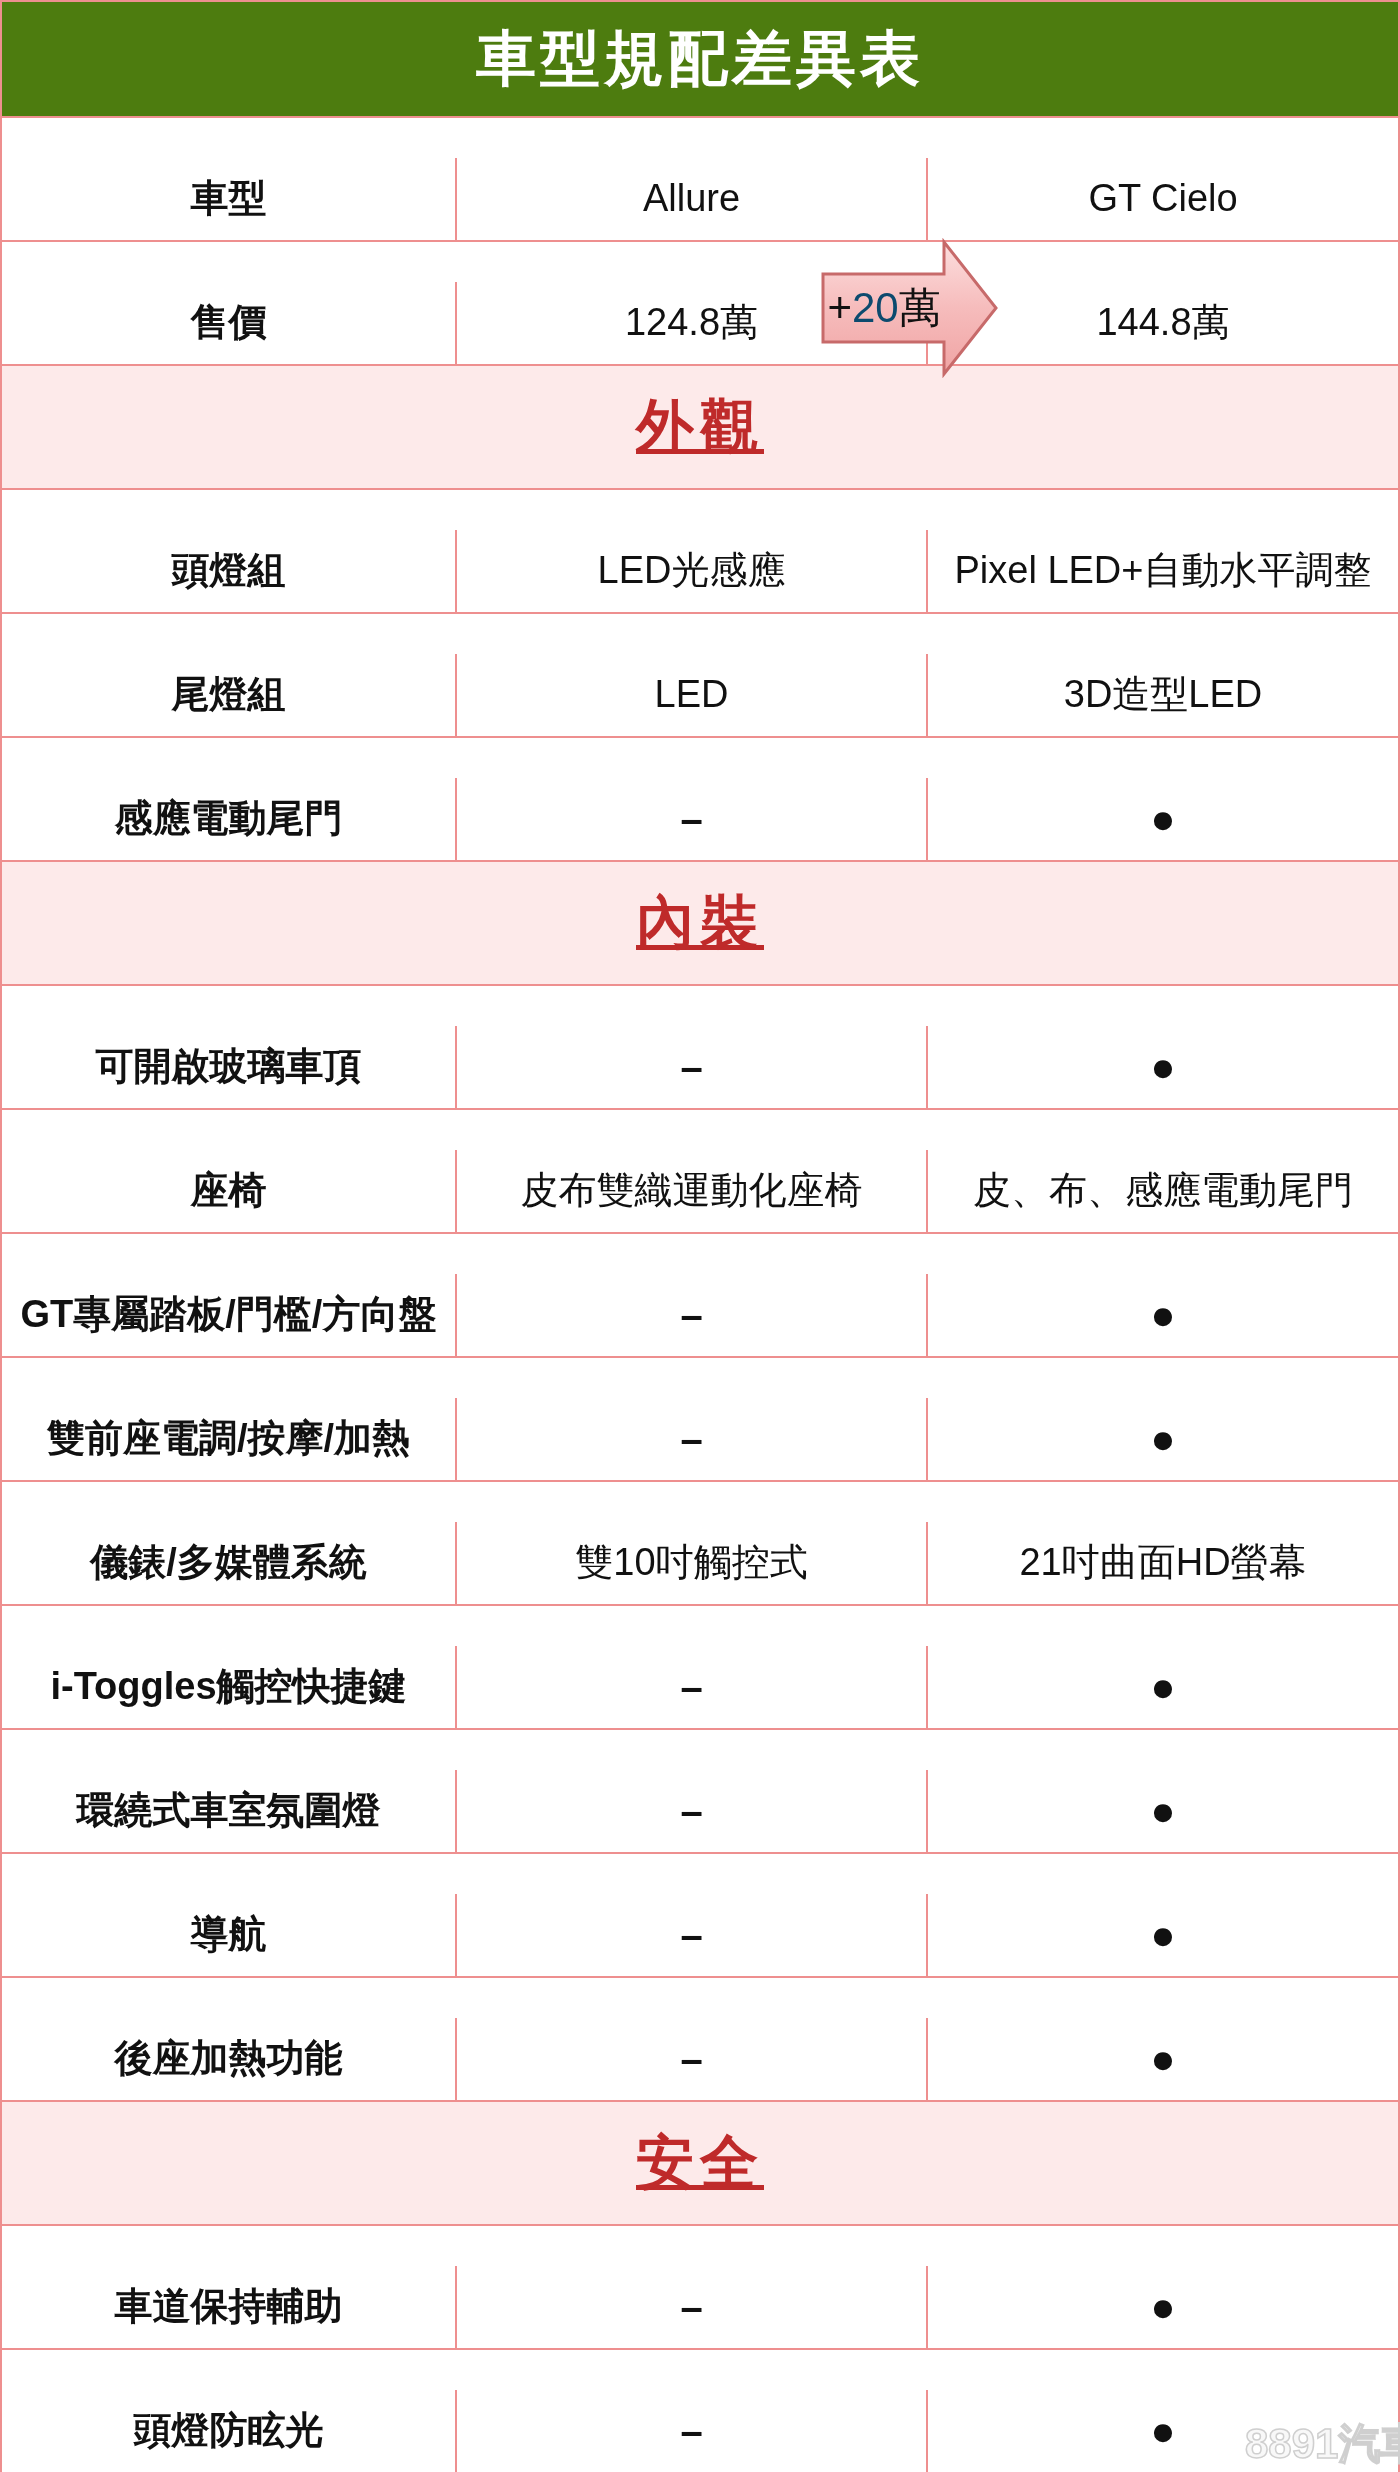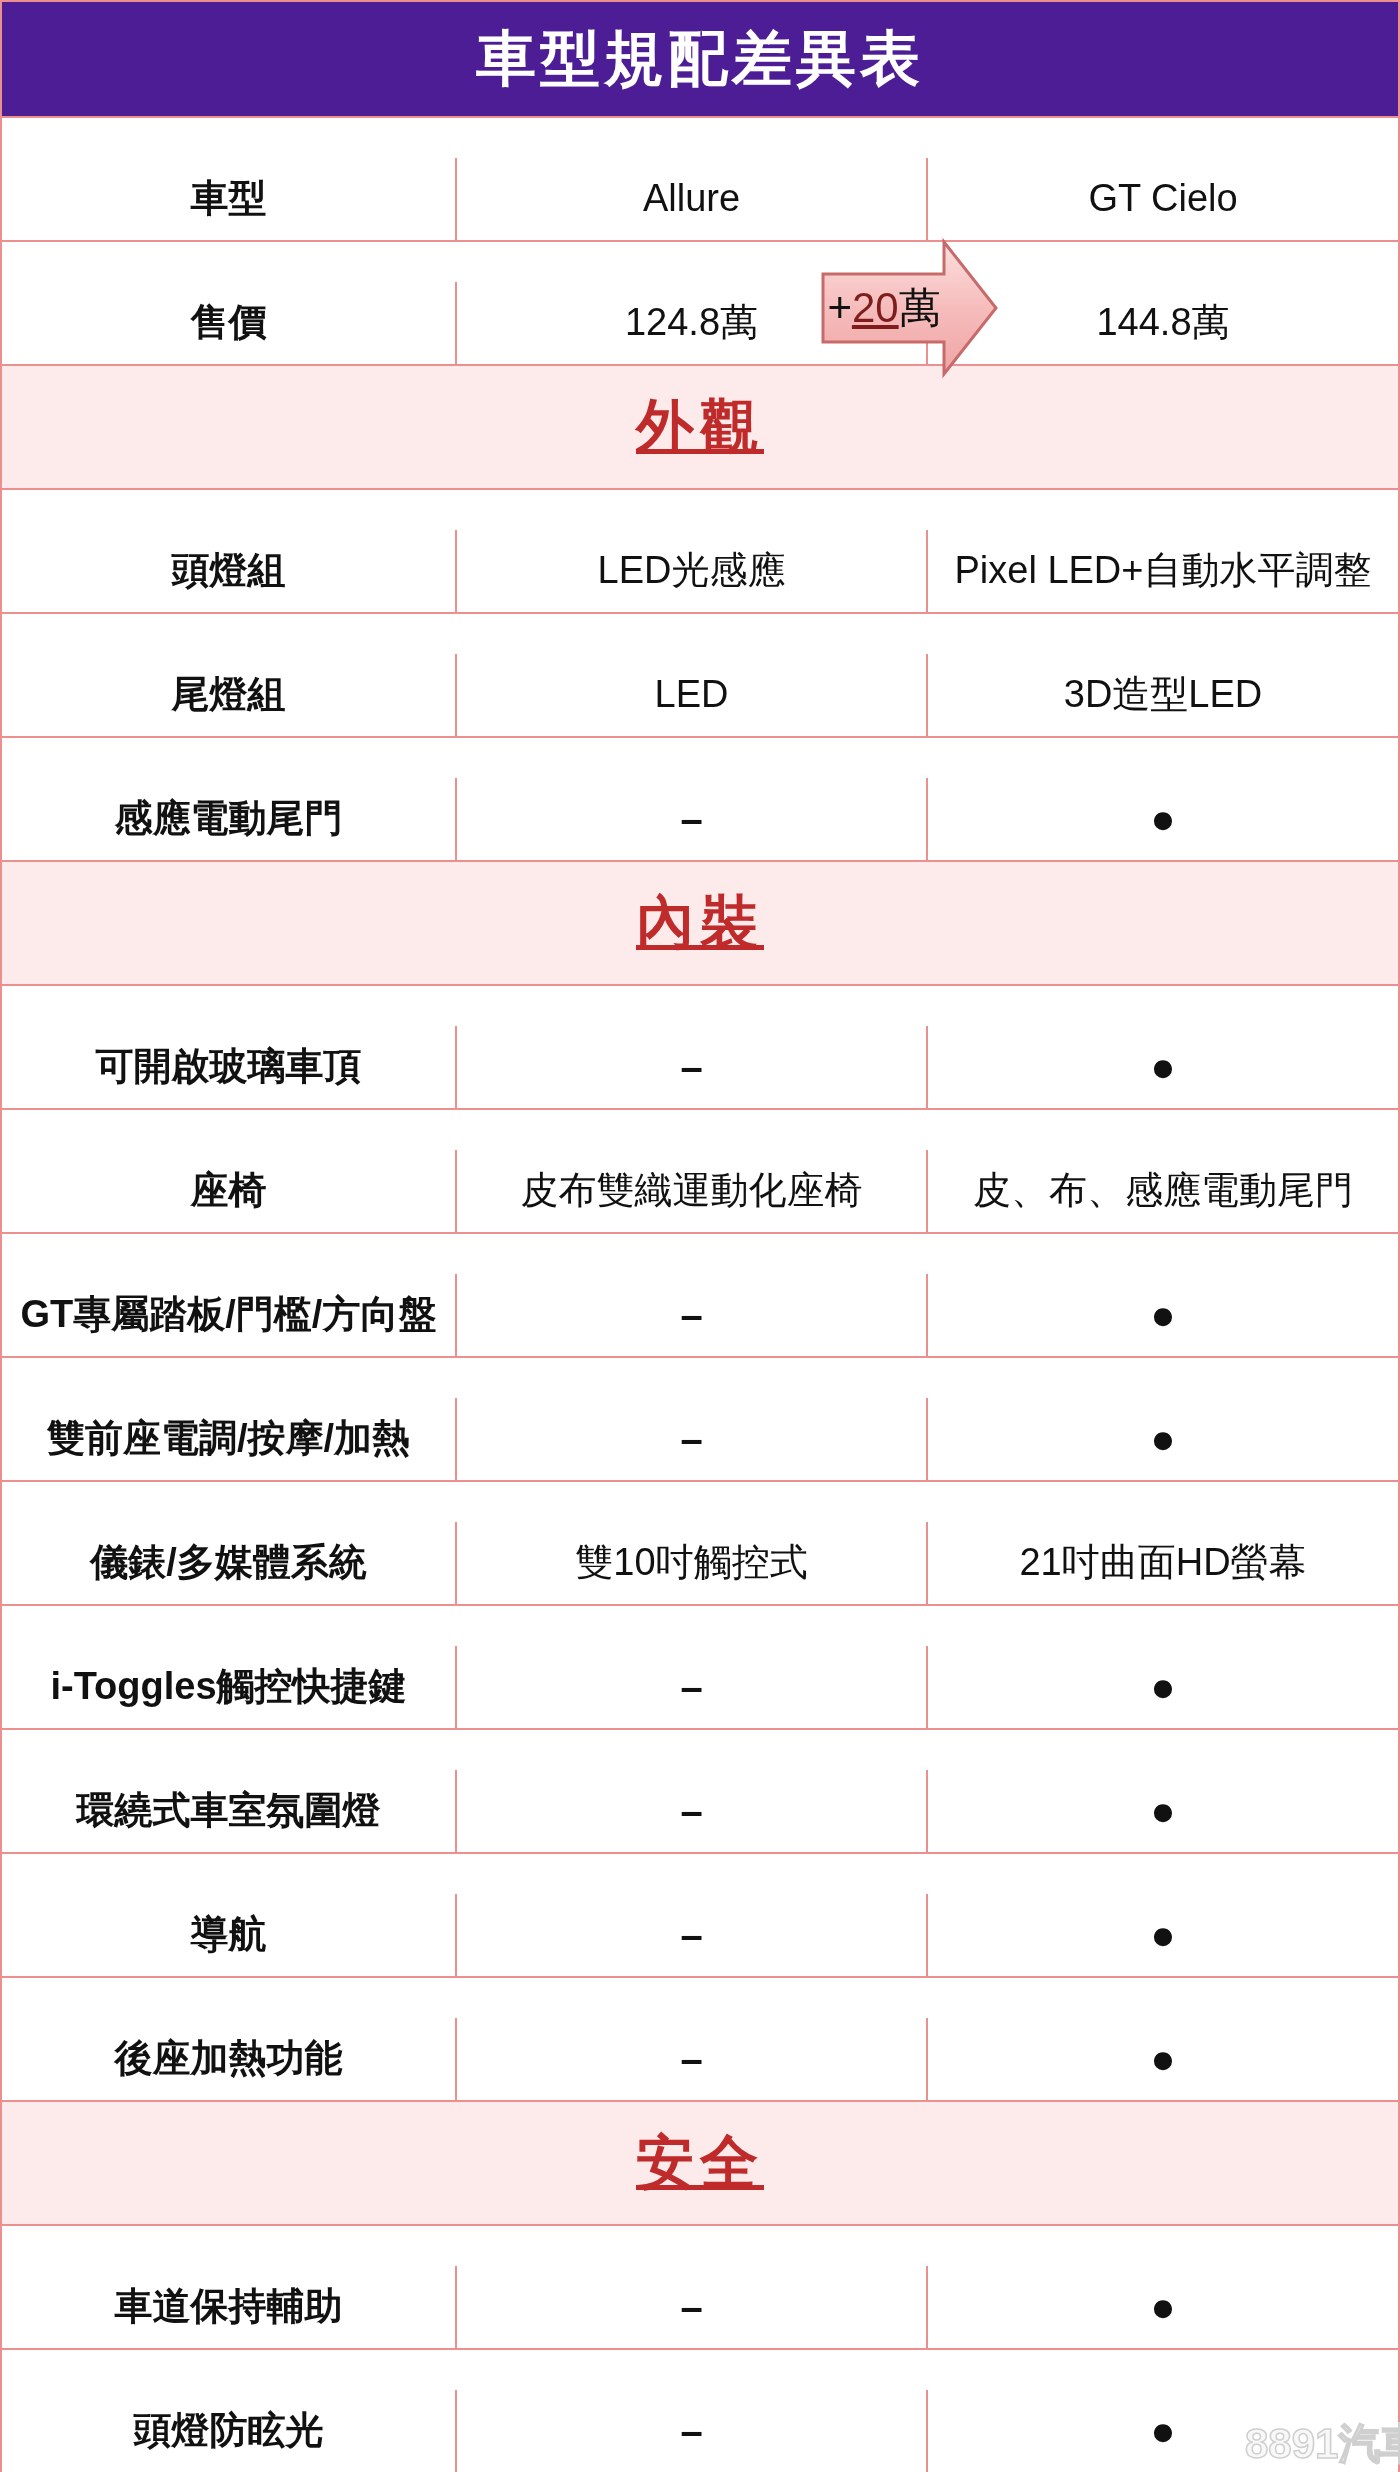--- a/index.html
+++ b/index.html
@@ -12,21 +12,21 @@
     color:#111;
   }
   .table{
     position:absolute;left:0;top:0;
     width:1400px;height:2472px;
     box-sizing:border-box;
     border:2px solid #ee8f8f;
   }
   .title-bar{
     height:116px;
-    background:#4c1d95;
+    background:#4d7c0f;
     border-bottom:2px solid #ee8f8f;
     display:flex;align-items:center;justify-content:center;
     box-sizing:border-box;
   }
   .title-bar span{
     color:#ffffff;font-size:60px;font-weight:700;letter-spacing:4px;
   }
   .row{
     display:flex;height:124px;box-sizing:border-box;
     border-bottom:2px solid #ee8f8f;background:#ffffff;
@@ -57,21 +57,21 @@
   .arrow-wrap{
     position:absolute;left:820px;top:238px;width:180px;height:140px;z-index:3;
   }
   .arrow-wrap svg{position:absolute;left:0;top:0;}
   .arrow-label{
     position:absolute;left:4px;top:36px;width:120px;height:68px;
     display:flex;align-items:center;justify-content:center;
     font-size:42px;white-space:nowrap;z-index:4;
   }
   .arrow-label .plus{color:#111;}
-  .arrow-label .amount{color:#7f1d1d;text-decoration:underline;}
+  .arrow-label .amount{color:#0c4a6e;}
   .arrow-label .unit{color:#111;}
   
   .watermark{
     position:absolute;left:1245px;top:2416px;z-index:5;
     font-size:42px;font-weight:700;
     color:rgba(255,255,255,0.85);
     -webkit-text-stroke:1.5px #cfcfcf;
     text-shadow:0 0 1px #cccccc;
     white-space:nowrap;
   }

